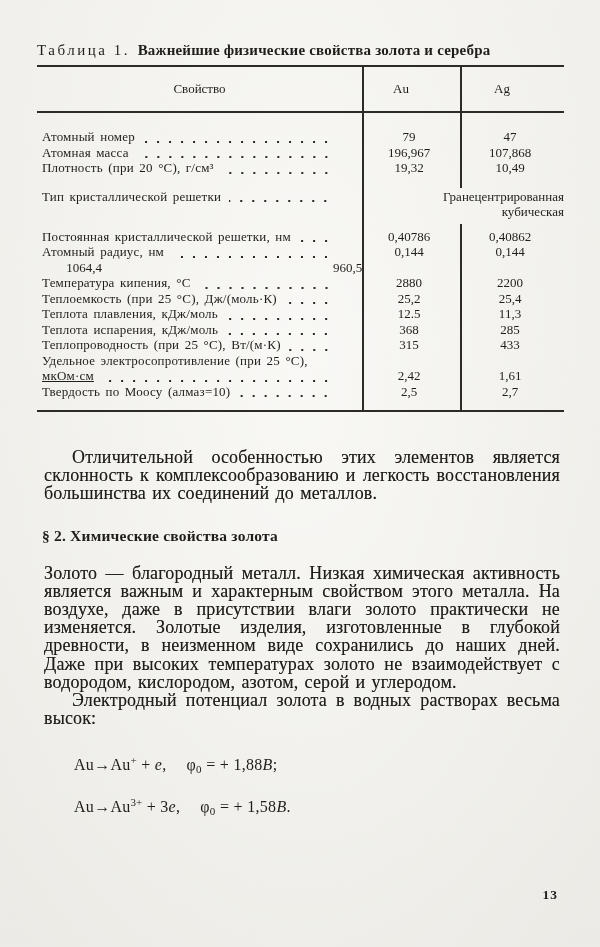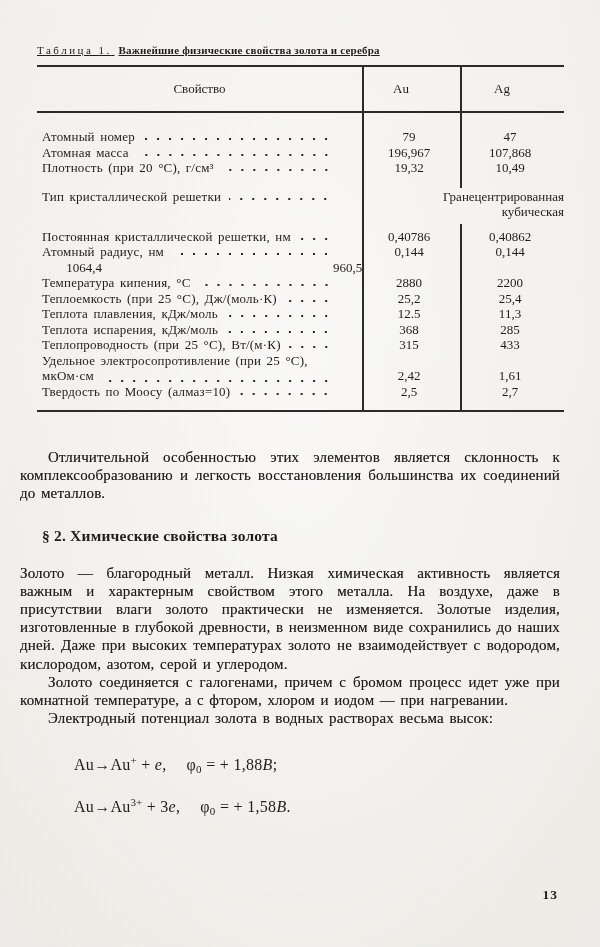--- a/index.html
+++ b/index.html
@@ -12,21 +12,21 @@
   }
   .page{
     position:absolute;inset:0;
     background:
       radial-gradient(ellipse at 50% 40%, rgba(255,255,255,0.35), rgba(0,0,0,0.03) 95%),
       linear-gradient(#f7f6f2,#f3f2ed);
   }
   
   .caption{
     margin:42px 37px 0 37px;
-    font-size:11px;line-height:16px;white-space:nowrap;text-decoration:underline;
+    font-size:15px;line-height:16px;white-space:nowrap;
   }
   .caption .cap-label{letter-spacing:2.5px;}
   .caption .cap-title{font-weight:bold;letter-spacing:0.2px;margin-left:4px;}
   
   .ptable{
     position:relative;
     margin:7px 36px 0 37px;
     border-top:2.5px solid #2d2b27;
     border-bottom:2px solid #2d2b27;
     font-size:13px;
@@ -36,46 +36,46 @@
     border-bottom:2.5px solid #2d2b27;
     font-size:13px;
   }
   .th-prop{width:325px;text-align:center;}
   .th-au{width:78px;text-align:center;}
   .th-ag{flex:1;text-align:center;}
   .tbody{padding:16px 0 11px 0;}
   .trow{display:flex;align-items:flex-start;line-height:15.5px;}
   .trow.valign-bottom{align-items:flex-end;}
   .tlabel{
-    width:325px;display:flex;align-items:flex-start;
+    width:325px;display:flex;align-items:flex-end;
     padding-left:5px;padding-right:28px;box-sizing:border-box;
     letter-spacing:0.2px;word-spacing:2px;
   }
   .tlabel .lbl{white-space:nowrap;}
   .tlabel.wrap2{display:block;}
-  .tlabel.wrap2 .line2wrap{display:flex;align-items:flex-end;}
+  .tlabel.wrap2 .line2wrap{display:flex;align-items:flex-end;text-decoration:underline;}
   .leader{
     flex:1;height:13px;margin-left:8px;
     background-image:radial-gradient(circle, rgba(32,30,27,0.95) 1.05px, rgba(32,30,27,0) 1.3px);
     background-size:12px 4px;background-repeat:repeat-x;
     background-position:right 2px bottom 1px;
   }
   .tau{width:94px;text-align:center;}
   .tag{flex:1;text-align:center;}
   .tspan-val{width:203px;text-align:right;line-height:15.5px;}
   .gap-top-1{margin-top:13px;}
   .gap-top-2{margin-top:9px;}
   .vline{position:absolute;width:1.6px;background:#2d2b27;}
   .vline-1{left:325px;top:0;bottom:0;}
   .vline-2a{left:423px;top:0;height:121px;}
   .vline-2b{left:423px;top:157px;bottom:0;}
   
   .textblock{
-    margin:0 40px 0 20px;
-    font-size:15px;line-height:18.2px;
+    margin:0 40px 0 44px;
+    font-size:18px;line-height:18.2px;
     text-align:justify;word-spacing:1.6px;letter-spacing:0.15px;
     text-shadow:0 0 0.4px rgba(32,30,27,0.55);
   }
   .para-1{margin-top:36px;}
   .para-indent{text-indent:28px;}
   .section-heading{
     margin:24px 40px 0 42px;
     font-size:15.5px;font-weight:bold;letter-spacing:0.2px;
   }
   .para-2{margin-top:19px;}
@@ -248,21 +248,20 @@
 
     </div>
   </div>
 
   <p class="textblock para-1 para-indent">Отличительной особенностью этих элементов является склонность к комплексообразованию и легкость восстановления большинства их соединений до металлов.</p>
 
   <h2 class="section-heading">§ 2. Химические свойства золота</h2>
 
   <p class="textblock para-2">Золото — благородный металл. Низкая химическая активность является важным и характерным свойством этого металла. На воздухе, даже в присутствии влаги золото практически не изменяется. Золотые изделия, изготовленные в глубокой древности, в неизменном виде сохранились до наших дней. Даже при высоких температурах золото не взаимодействует с водородом, кислородом, азотом, серой и углеродом.</p>
 
-  <p class="textblock para-indent" style="margin-top:0;">Золото соединяется с галогенами, причем с бромом процесс идет уже при комнатной температуре, а с фтором, хлором и иодом — при нагревании.</p>
 
   <p class="textblock para-indent" style="margin-top:0;">Электродный потенциал золота в водных растворах весьма высок:</p>
 
   <div class="equation eq-1">
     <span class="eq-main"><span>Au→Au</span><sup>+</sup><span> + </span><i>e</i><span>,</span></span><span class="eq-phi"><span>φ</span><sub>0</sub><span> = + 1,88</span><i>В</i><span>;</span></span>
   </div>
 
   <div class="equation eq-2">
     <span class="eq-main"><span>Au→Au</span><sup>3+</sup><span> + 3</span><i>e</i><span>,</span></span><span class="eq-phi"><span>φ</span><sub>0</sub><span> = + 1,58</span><i>В</i><span>.</span></span>
   </div>

